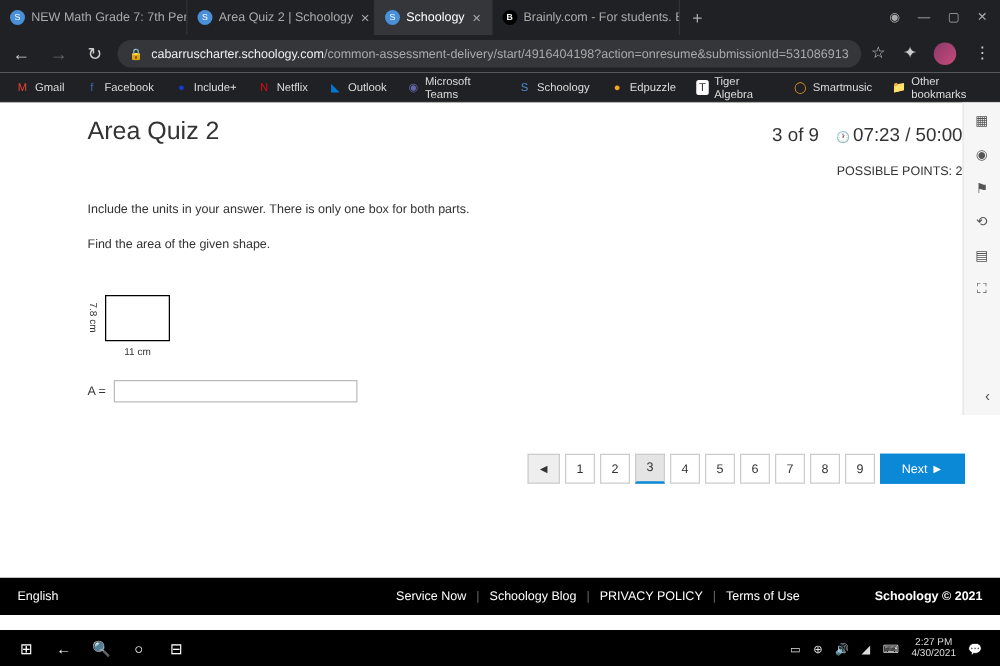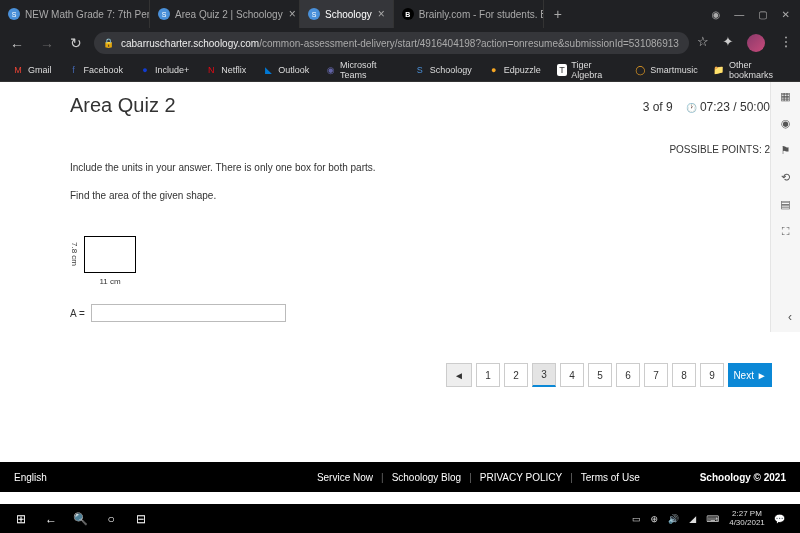--- a/index.html
+++ b/index.html
@@ -37,46 +37,46 @@
     .bm-edpuzzle { color: #f5a623; }
     .bm-tiger { color: #333; background:#fff; border-radius:2px; }
     .bm-smart { color: #f5a623; }
     .bm-folder { color: #f5c518; }
     .bookmarks-right { margin-left: auto; display: flex; }
     
     
     .page { background: #fff; height: 380px; position: relative; display: flex; }
     .main-content { flex: 1; padding: 12px 20px 20px 70px; position: relative; }
     .quiz-title { font-size: 20px; font-weight: normal; color: #333; }
-    .quiz-meta { position: absolute; top: 18px; right: 30px; display: flex; gap: 14px; font-size: 12px; color: #333; align-items: center; }
+    .quiz-meta { position: absolute; top: 18px; right: 30px; display: flex; gap: 14px; font-size: 15px; color: #333; align-items: center; }
     .clock-icon::before { content: "🕐"; font-size: 9px; margin-right: 2px; }
     
     .question-block { margin-top: 45px; }
-    .possible-points { position: absolute; right: 30px; top: 62px; font-size: 10px; color: #333; }
+    .possible-points { position: absolute; right: 30px; top: 50px; font-size: 10px; color: #333; }
     .q-line { font-size: 10px; color: #333; margin-bottom: 17px; }
     
     .shape-container { margin-top: 35px; position: relative; width: 90px; }
     .rectangle { width: 52px; height: 37px; border: 1px solid #000; margin-left: 14px; background: #fff; }
     .height-label { position: absolute; left: 0; top: 0; font-size: 8px; color: #333; writing-mode: vertical-lr; height: 37px; text-align: center; }
     .width-label { text-align: center; font-size: 8px; color: #333; margin-top: 4px; margin-left: 14px; width: 52px; }
     
     .answer-row { margin-top: 18px; display: flex; align-items: center; gap: 6px; font-size: 10px; color: #333; }
     .answer-input { width: 195px; height: 18px; border: 1px solid #bbb; font-size: 10px; padding: 0 4px; }
     
     
     .tools-sidebar { position: absolute; right: 0; top: 0; width: 30px; background: #f6f6f6; display: flex; flex-direction: column; align-items: center; padding-top: 8px; gap: 14px; height: 250px; border-left: 1px solid #e5e5e5; }
     .tool-icon { font-size: 11px; color: #555; }
     .tool-bottom { position: absolute; right: 8px; top: 228px; font-size: 12px; color: #555; }
     
     
     .pagination-row { position: absolute; bottom: 75px; right: 28px; display: flex; gap: 4px; }
     .page-num { width: 24px; height: 24px; border: 1px solid #ccc; background: #fff; display: flex; align-items: center; justify-content: center; font-size: 10px; color: #333; }
     .page-num.prev { background: #eee; width: 26px; }
     .page-num.active { background: #e4e4e4; border-bottom: 2px solid #0b88d6; }
-    .page-num.next { background: #0b88d6; color: #fff; border: 1px solid #0b88d6; width: 44px; }
+    .page-num.next { background: #0b88d6; color: #fff; border: 1px solid #0b88d6; width: 68px; }
     
     
     .page-footer { background: #000; height: 30px; display: flex; align-items: center; padding: 0 14px; color: #fff; font-size: 10px; }
     .footer-links { margin-left: auto; display: flex; gap: 8px; align-items: flex-start; }
     .footer-sep { color: #666; }
     .footer-right { margin-left: 40px; font-weight: bold; padding-left: 12px; }
     
     
     .taskbar { position: absolute; bottom: 0; left: 0; right: 0; background: #000; height: 29px; display: flex; align-items: center; padding: 0 6px; color: #fff; }
     .tb-icon { width: 30px; display: flex; align-items: center; justify-content: center; font-size: 12px; color: #fff; }

